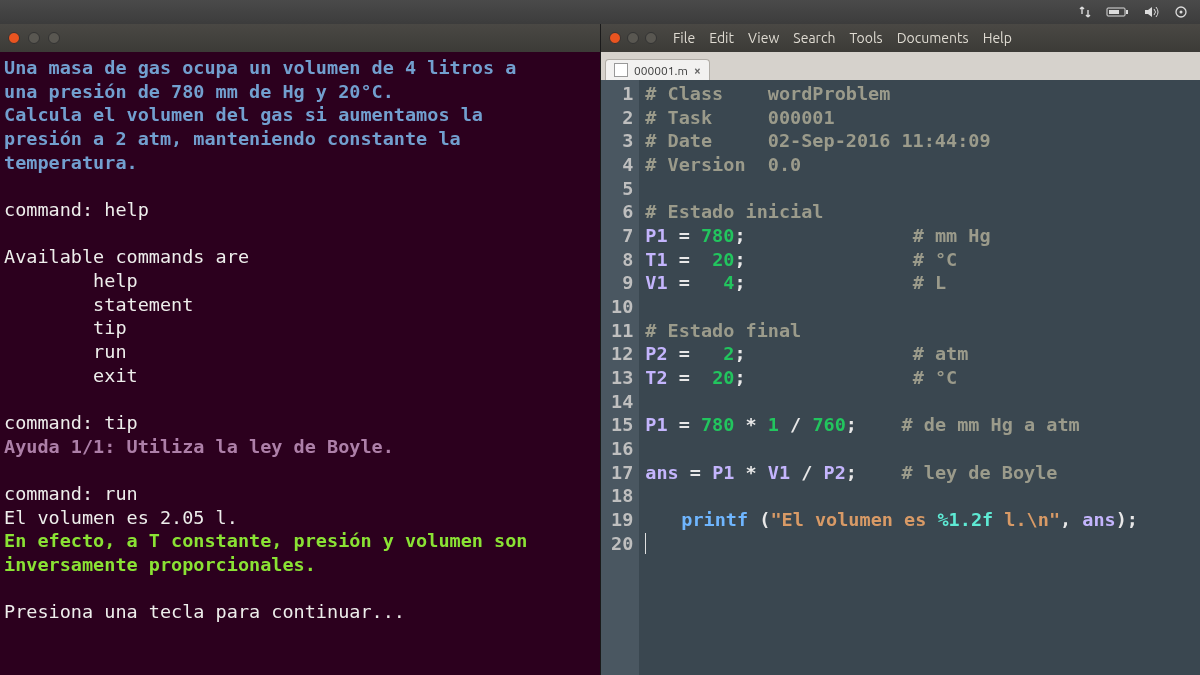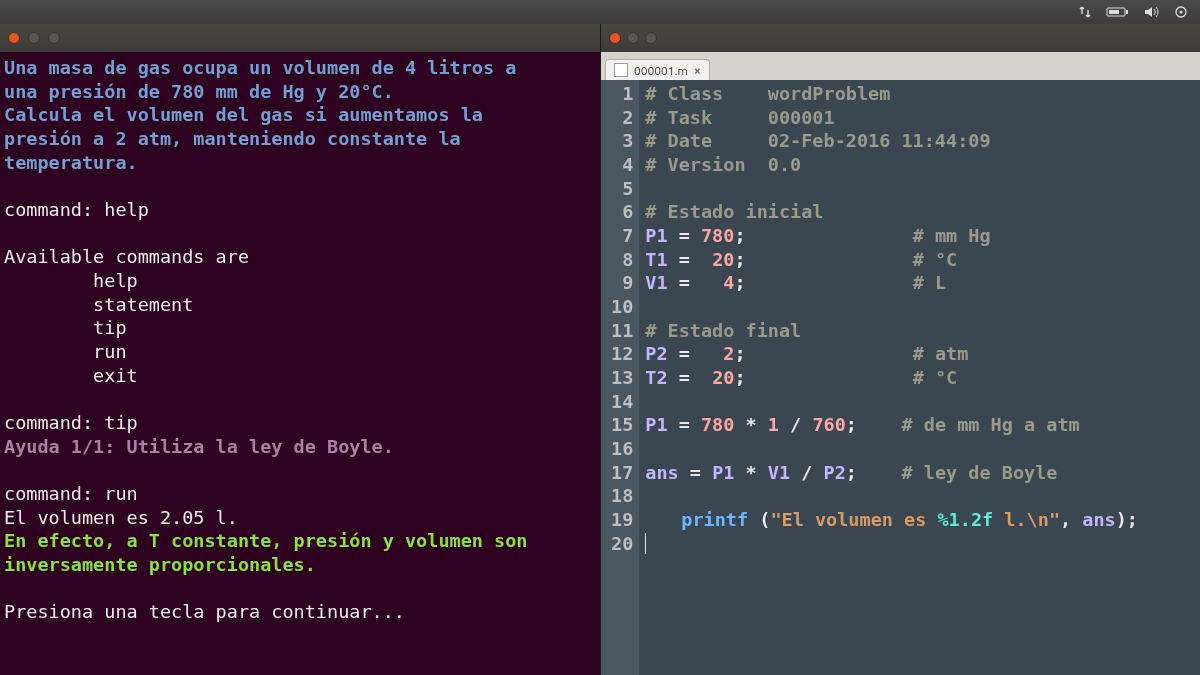--- a/index.html
+++ b/index.html
@@ -140,21 +140,21 @@
       white-space: pre;
     }
     .code {
       padding: 2px 6px;
       white-space: pre;
       color: #d0d0d0;
     }
     .tok-comment { color: #9b9b8b; }
     .tok-ident { color: #c4b5fd; }
     .tok-op { color: #e8e8e8; }
-    .tok-num { color: #fca5a5; }
+    .tok-num { color: #22c55e; }
     .tok-func { color: #6fb6ff; margin-left: 36px; }
     .tok-str { color: #d89a66; }
     .tok-fmt { color: #5eead4; }
     .cursor-line {
       display: inline-block;
       width: 1px; height: 1.1em;
       background: #e0e0e0;
       vertical-align: text-bottom;
     }
   </style>
@@ -221,20 +221,29 @@
 <span class="c-green">inversamente proporcionales.</span>
 
 <span class="c-white">Presiona una tecla para continuar...</span></div>
   </div>
 
   <div class="editor-window">
     <div class="editor-titlebar">
       <span class="win-btn close"></span>
       <span class="win-btn"></span>
       <span class="win-btn"></span>
+      <div class="menu-items">
+        <span class="menu-item">File</span>
+        <span class="menu-item">Edit</span>
+        <span class="menu-item">View</span>
+        <span class="menu-item">Search</span>
+        <span class="menu-item">Tools</span>
+        <span class="menu-item">Documents</span>
+        <span class="menu-item">Help</span>
+      </div>
     </div>
     <div class="tab-bar">
       <div class="tab">
         <span class="tab-icon"></span>
         <span>000001.m</span>
         <span class="tab-close">×</span>
       </div>
     </div>
     <div class="editor-body">
       <div class="gutter"><span> 1</span>
@@ -252,21 +261,21 @@
 <span>13</span>
 <span>14</span>
 <span>15</span>
 <span>16</span>
 <span>17</span>
 <span>18</span>
 <span>19</span>
 <span>20</span></div>
       <div class="code"><span class="tok-comment"># Class    wordProblem</span>
 <span class="tok-comment"># Task     000001</span>
-<span class="tok-comment"># Date     02-Feb-2016 11:44:09</span>
+<span class="tok-comment"># Date     02-Sep-2016 11:44:09</span>
 <span class="tok-comment"># Version  0.0</span>
 
 <span class="tok-comment"># Estado inicial</span>
 <span><span class="tok-ident">P1</span><span class="tok-op"> = </span><span class="tok-num">780</span><span class="tok-op">;</span><span>               </span><span class="tok-comment"># mm Hg</span></span>
 <span><span class="tok-ident">T1</span><span class="tok-op"> =  </span><span class="tok-num">20</span><span class="tok-op">;</span><span>               </span><span class="tok-comment"># °C</span></span>
 <span><span class="tok-ident">V1</span><span class="tok-op"> =   </span><span class="tok-num">4</span><span class="tok-op">;</span><span>               </span><span class="tok-comment"># L</span></span>
 
 <span class="tok-comment"># Estado final</span>
 <span><span class="tok-ident">P2</span><span class="tok-op"> =   </span><span class="tok-num">2</span><span class="tok-op">;</span><span>               </span><span class="tok-comment"># atm</span></span>
 <span><span class="tok-ident">T2</span><span class="tok-op"> =  </span><span class="tok-num">20</span><span class="tok-op">;</span><span>               </span><span class="tok-comment"># °C</span></span>

